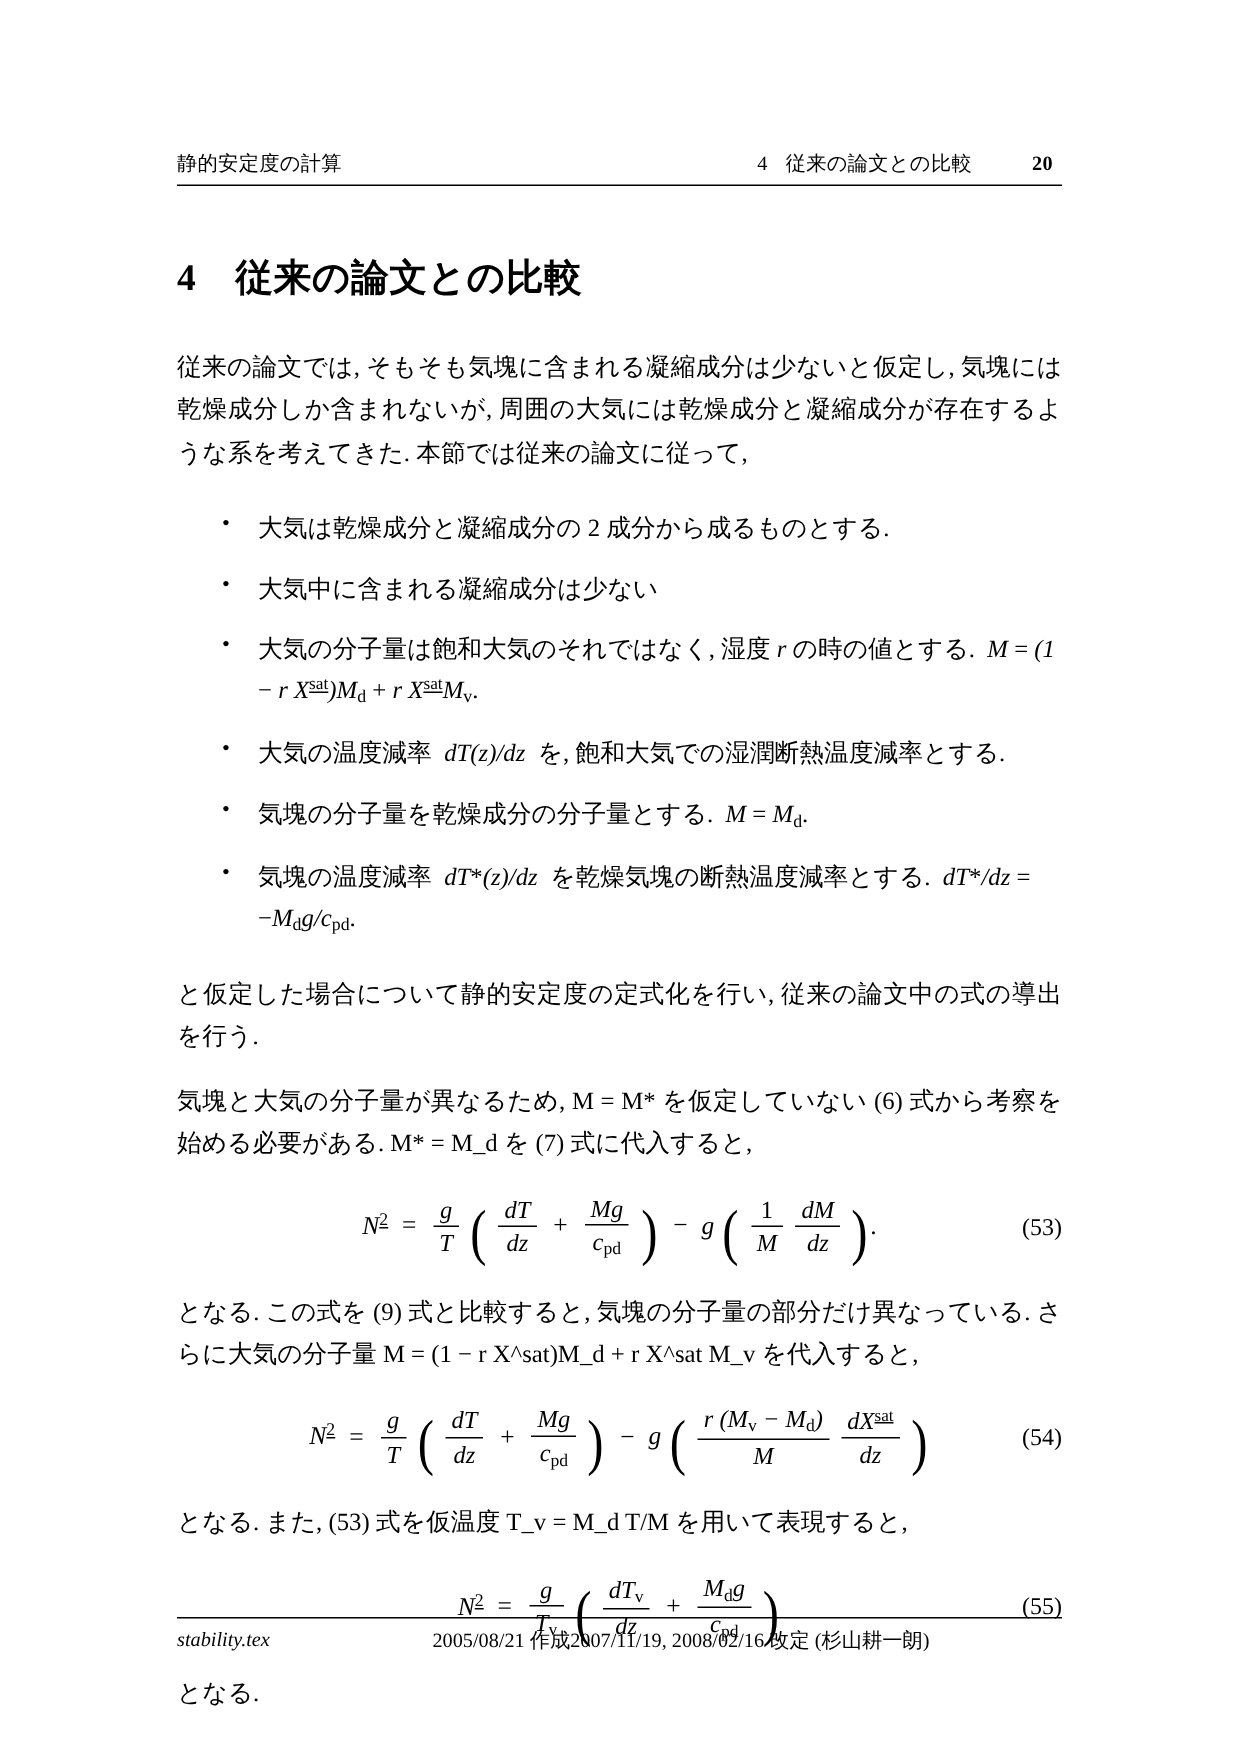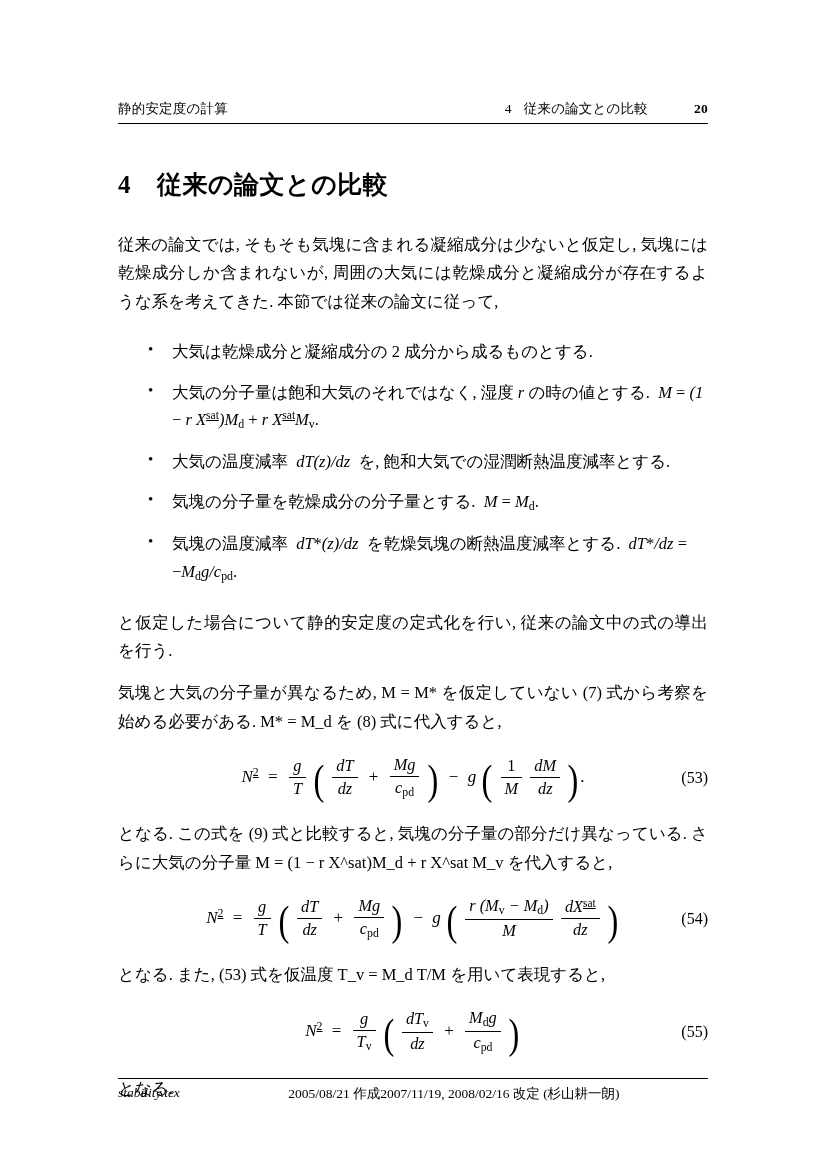--- a/index.html
+++ b/index.html
@@ -41,21 +41,21 @@
   .runhead .mid {
     flex: 1 1 auto;
     text-align: right;
     padding-right: 34px;
   }
   .runhead .mid .sec-no { margin-right: 12px; }
   .runhead .right {
     flex: 0 0 auto;
     font-weight: bold;
     min-width: 26px;
-    text-align: right;
+    text-align: center;
   }
 
   
   h1.section {
     font-size: 25px;
     font-weight: bold;
     margin: 44px 0 30px 0;
     letter-spacing: 0.5px;
   }
   h1.section .num { margin-right: 26px; }
@@ -199,20 +199,23 @@
     </h1>
 
     <p class="para">従来の論文では, そもそも気塊に含まれる凝縮成分は少ないと仮定し, 気塊には乾燥成分しか含まれないが, 周囲の大気には乾燥成分と凝縮成分が存在するような系を考えてきた. 本節では従来の論文に従って,</p>
 
     <ul class="bullets">
 
       <li>
         <span>大気は乾燥成分と凝縮成分の 2 成分から成るものとする.</span>
       </li>
 
+      <li>
+        <span>大気中に含まれる凝縮成分は少ない</span>
+      </li>
 
       <li>
         <span>大気の分子量は飽和大気のそれではなく, 湿度</span>
         <span class="mathit">r</span>
         <span>の時の値とする.</span>
         <span class="mathit">
           &nbsp;M <span class="mathrm">=</span> (1 <span class="mathrm">−</span> r X<span class="sup">sat</span>)M<span class="sub rm">d</span> <span class="mathrm">+</span> r X<span class="sup">sat</span>M<span class="sub rm">v</span><span class="mathrm">.</span>
         </span>
       </li>
 
@@ -234,21 +237,21 @@
         <span class="mathit">
           &nbsp;dT<span class="star">*</span>/dz <span class="mathrm">=</span> <span class="mathrm">−</span>M<span class="sub rm">d</span>g/c<span class="sub rm">pd</span><span class="mathrm">.</span>
         </span>
       </li>
 
     </ul>
 
     <p class="para">と仮定した場合について静的安定度の定式化を行い, 従来の論文中の式の導出を行う.</p>
 
     <p class="para">
-      <span>気塊と大気の分子量が異なるため, M = M* を仮定していない (7) 式から考察を始める必要がある. M* = M_d を (8) 式に代入すると,</span>
+      <span>気塊と大気の分子量が異なるため, M = M* を仮定していない (6) 式から考察を始める必要がある. M* = M_d を (7) 式に代入すると,</span>
     </p>
 
     <div class="eqrow">
       <div class="eqbody">
         <span class="mathit">N</span><span class="sup">2</span>
         <span class="op">=</span>
         <span class="frac"><span class="num mathit">g</span><span class="den mathit">T</span></span>
         <span class="paren big">(</span>
         <span class="frac"><span class="num mathit">dT</span><span class="den mathit">dz</span></span>
         <span class="op">+</span>

